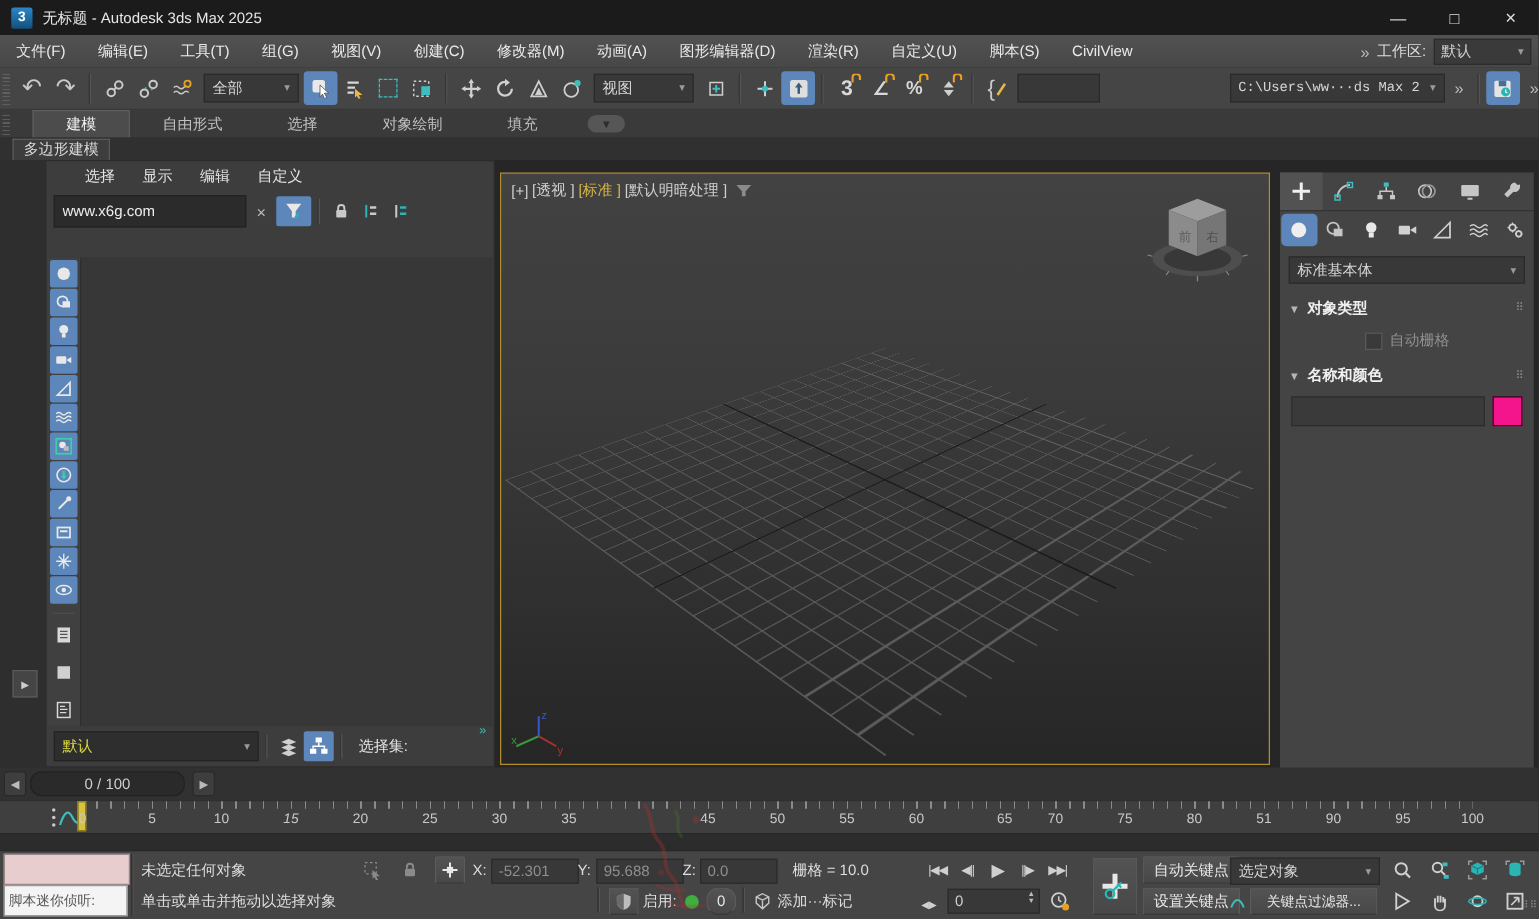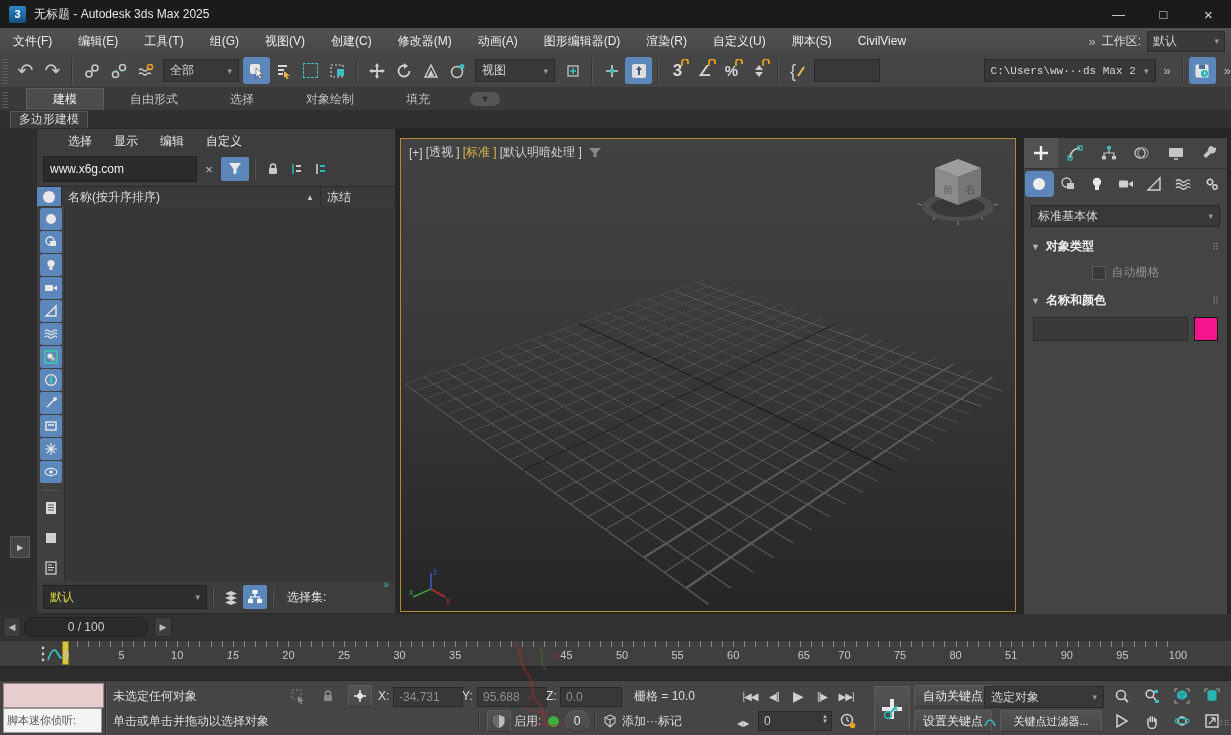--- a/index.html
+++ b/index.html
@@ -391,32 +391,20 @@
           <svg class="svg14" viewBox="0 0 14 14">
               <path d="M3 2v10" stroke="#2ab5b5" stroke-width="1.6"></path>
               <path d="M6 4h5M6 9h5" stroke="#c9c9c9" stroke-width="2"></path>
             </svg>
         </div>
         <div class="exi">
           <svg class="svg14" viewBox="0 0 14 14">
               <path d="M3 2v10" stroke="#c9c9c9" stroke-width="1.6"></path>
               <path d="M6 4h5M6 9h5" stroke="#2ab5b5" stroke-width="2"></path>
             </svg>
-        </div>
-      </div>
-      <div id="exp-header">
-        <div class="hcell" id="hicon">
-            <span></span>
-          </div>
-        <div class="hcell" id="hname">
-          <span>名称(按升序排序)</span>
-          <span class="sort">▲</span>
-        </div>
-        <div class="hcell" id="hfrozen">
-          <span>冻结</span>
         </div>
       </div>
       <div id="exp-body">
         <div id="exp-strip">
           <div class="strip-ico on">
               <svg class="svg14" viewBox="0 0 14 14">
                 <circle cx="7" cy="7" r="5" fill="#e8e8e8"></circle>
               </svg>
             </div>
           <div class="strip-ico on">
@@ -740,21 +728,21 @@
         </svg>
     </div>
     <div class="sb sb-btn" style="left:348px;top:4px;width:22px;padding:0;">
       <svg class="svg14" viewBox="0 0 14 14">
           <path d="M7 1v12M1 7h12" stroke="#e8e8e8" stroke-width="1.6"></path>
           <rect x="4.5" y="4.5" width="5" height="5" fill="#e8e8e8"></rect>
         </svg>
     </div>
 
     <div class="sb" style="left:378px;top:4px;">X:</div>
-    <div class="sb sb-fld" style="left:393px;top:6px;width:58px;">-34.731</div>
+    <div class="sb sb-fld" style="left:393px;top:6px;width:58px;">-52.301</div>
     <div class="sb" style="left:462px;top:4px;">Y:</div>
     <div class="sb sb-fld" style="left:477px;top:6px;width:58px;">95.688</div>
     <div class="sb" style="left:546px;top:4px;">Z:</div>
     <div class="sb sb-fld" style="left:560px;top:6px;width:50px;">0.0</div>
     <div class="sb" style="left:634px;top:4px;">栅格 = 10.0</div>
 
     <div class="vline" style="left:478px;top:29px;height:20px;"></div>
     <div class="sb sb-btn" style="left:487px;top:29px;width:22px;padding:0;">
       <svg class="svg14" viewBox="0 0 14 14">
           <path d="M7 1l5.5 2v4.5C12.5 11 10 12.8 7 13.8 4 12.8 1.5 11 1.5 7.5V3z" fill="#bdbdbd"></path>

